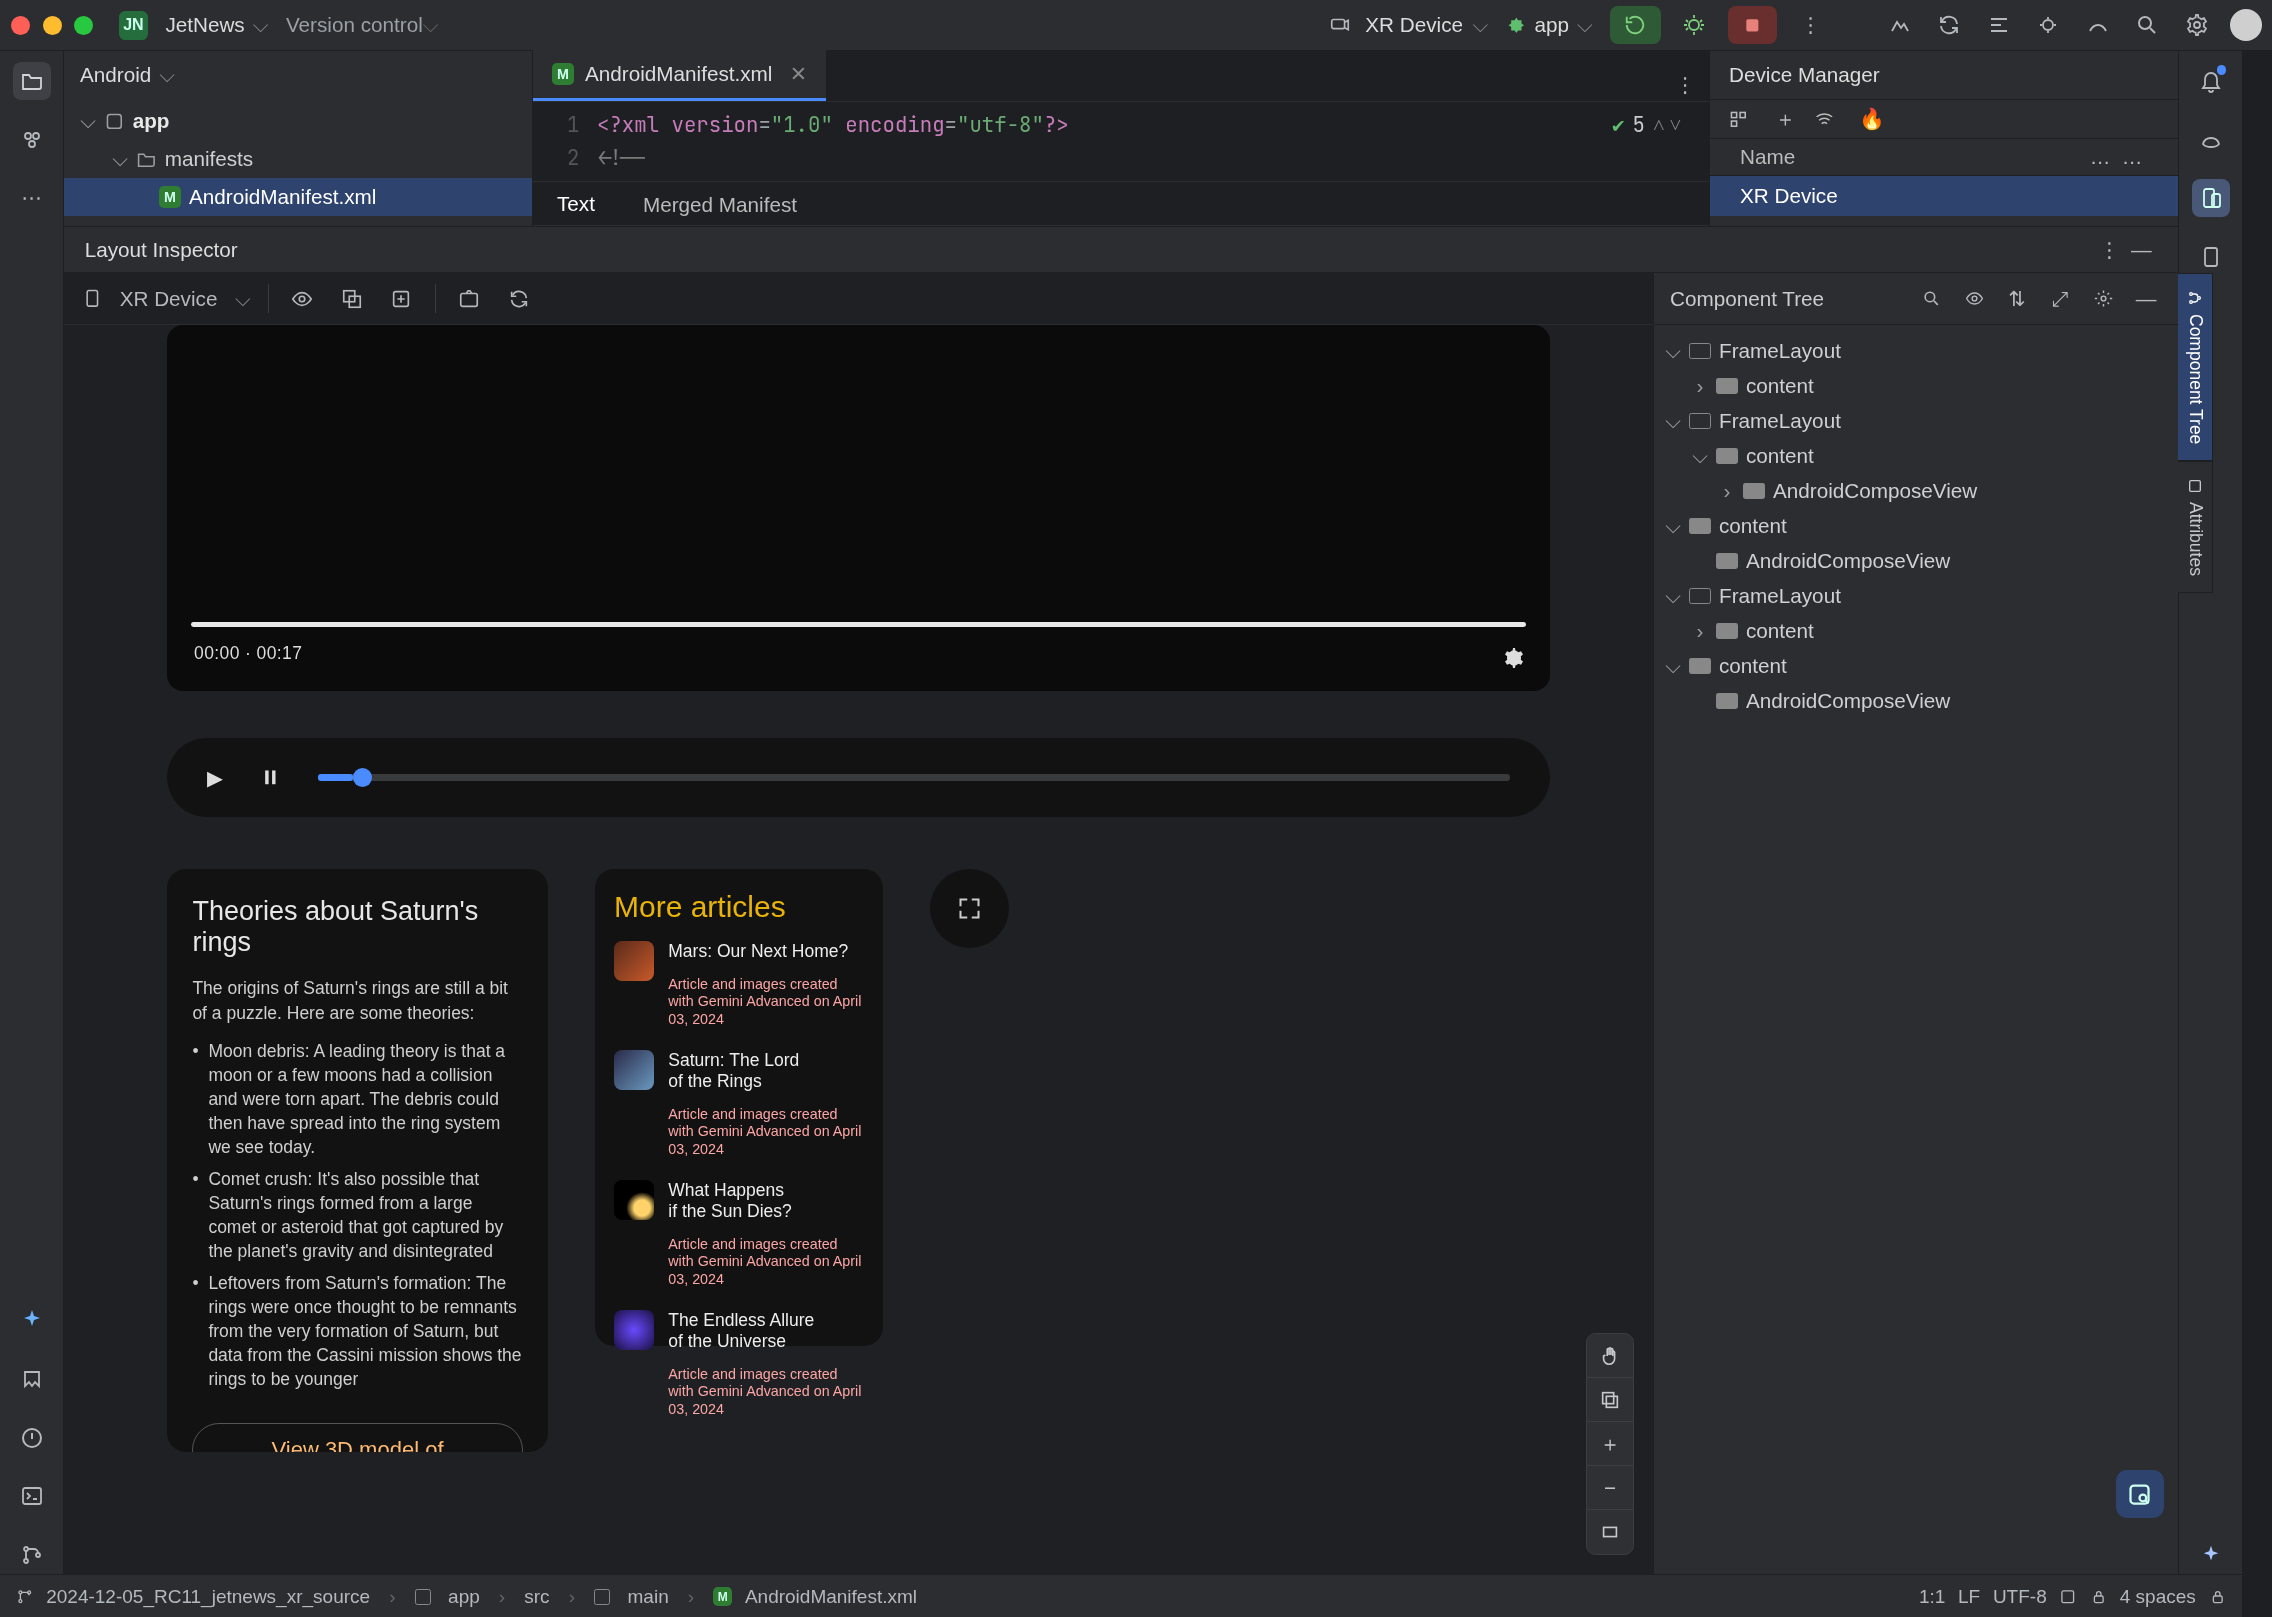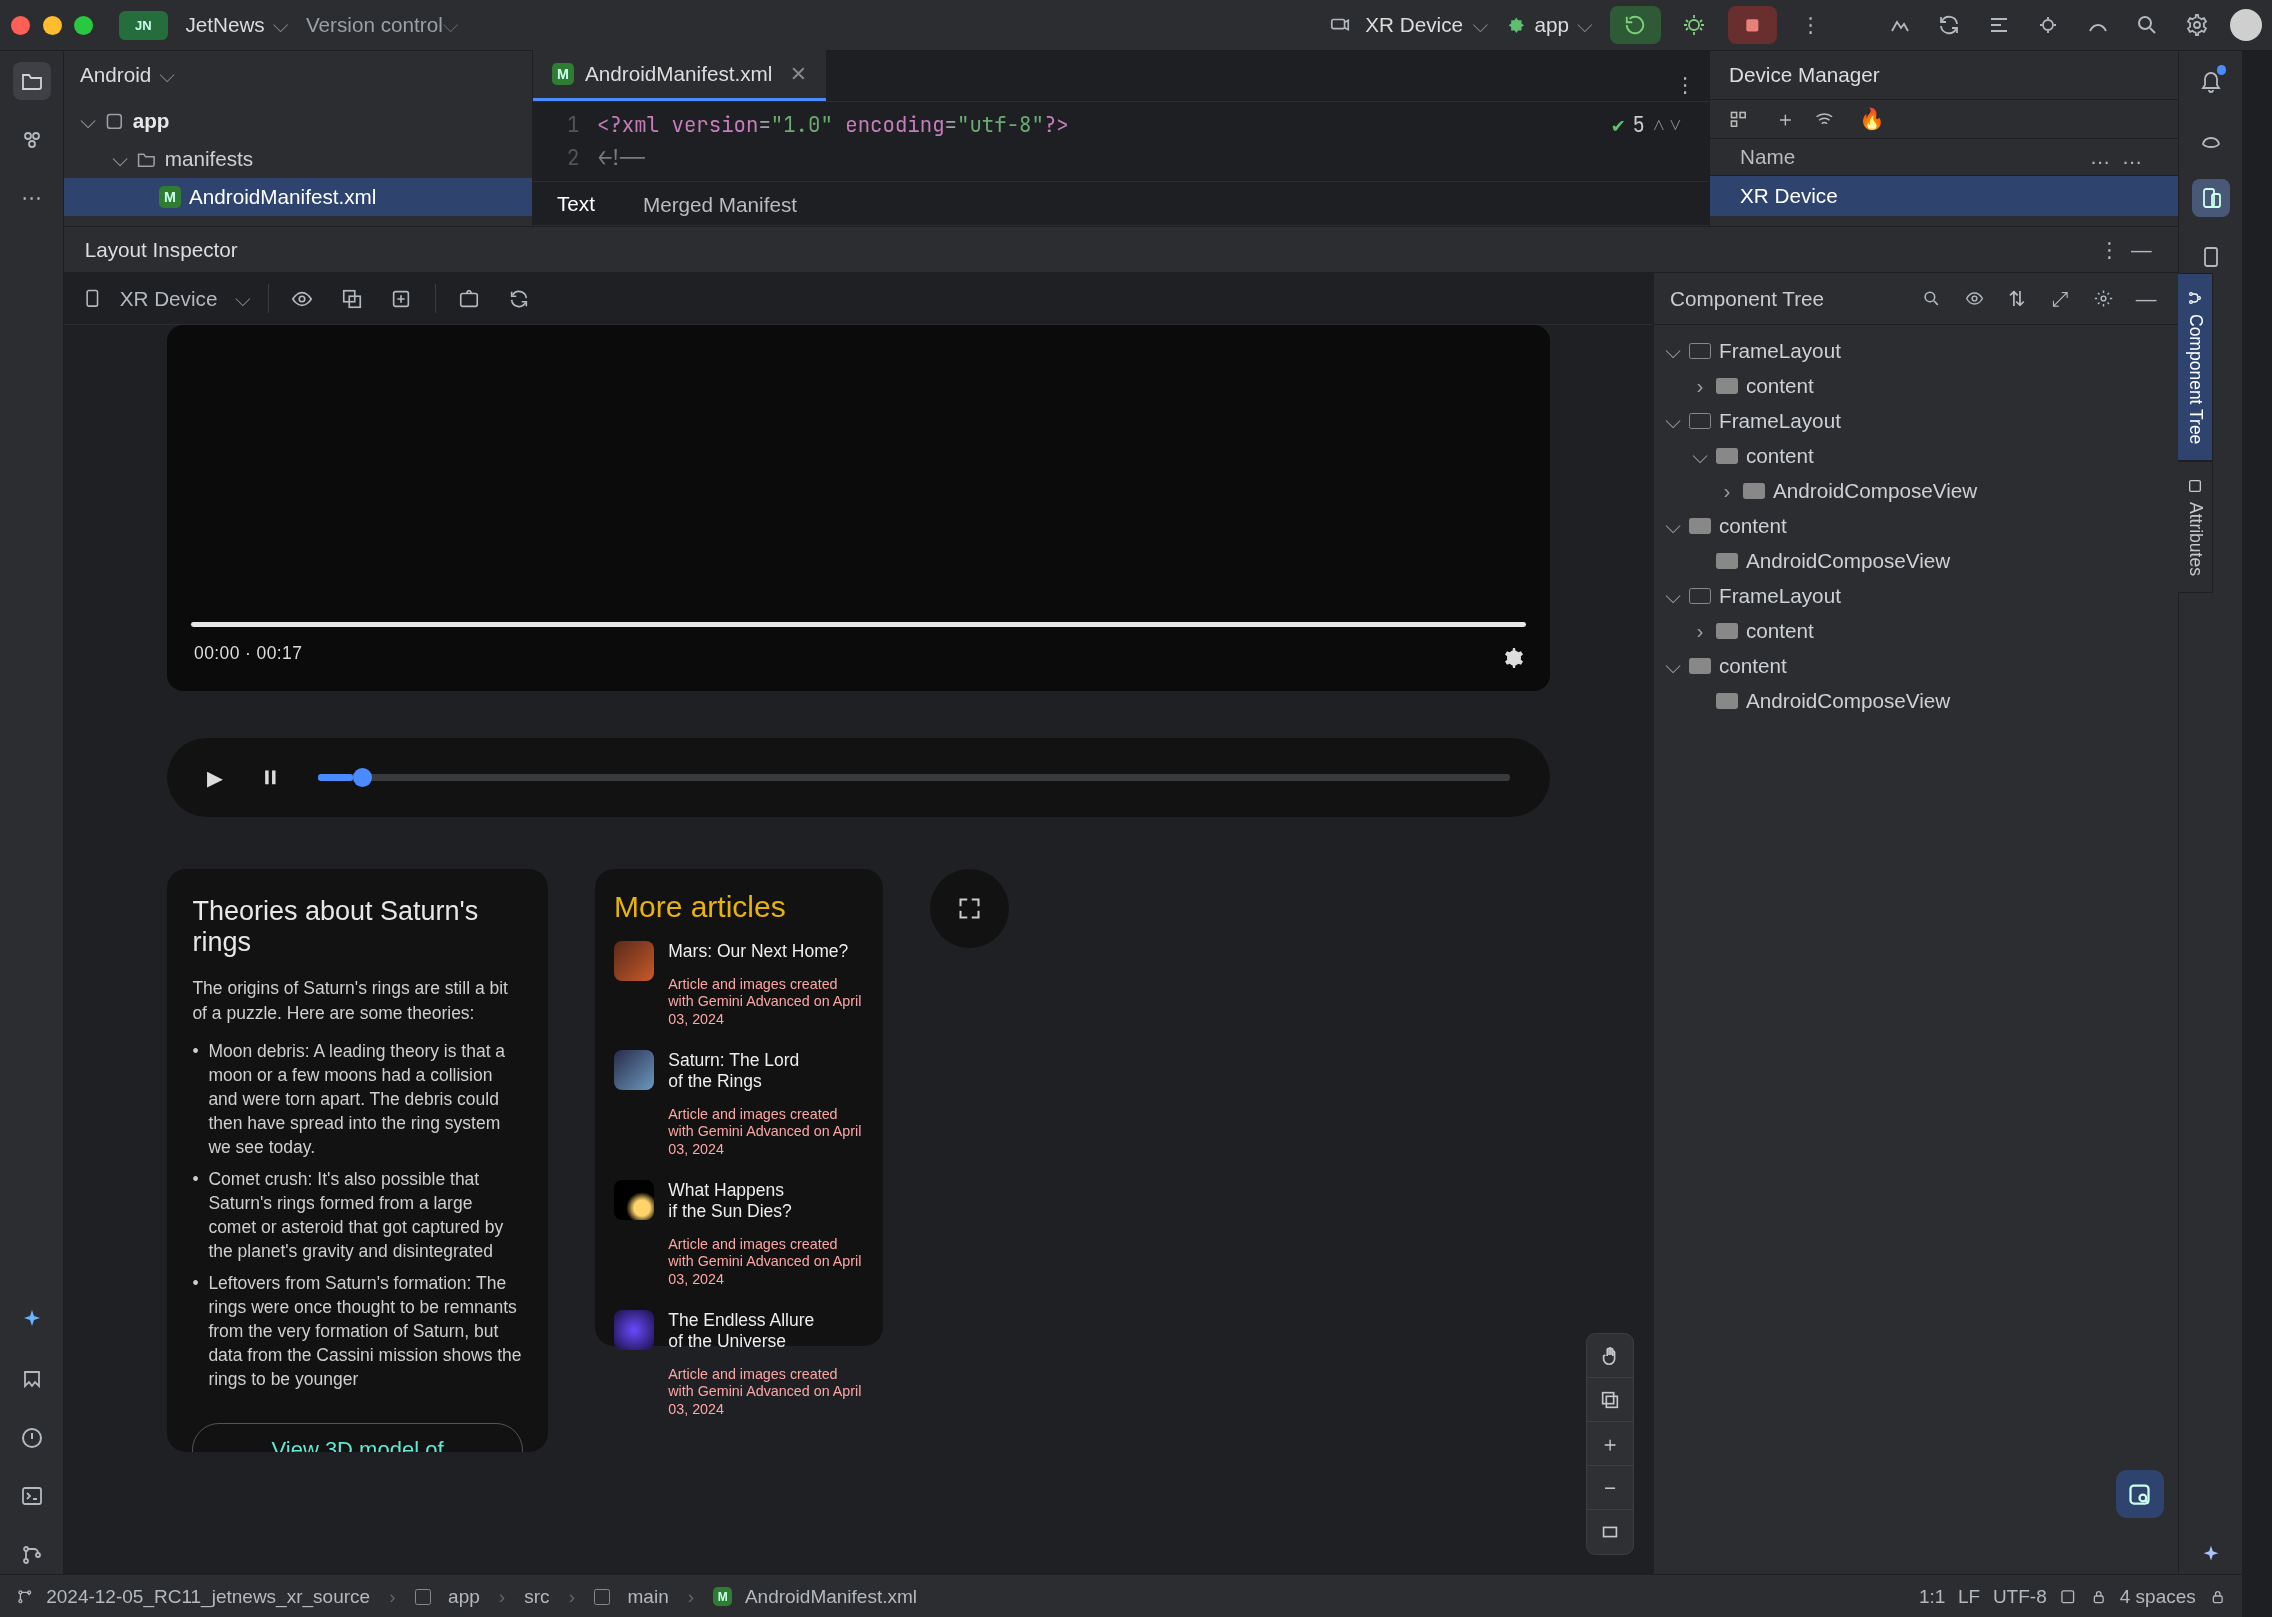--- a/index.html
+++ b/index.html
@@ -5,21 +5,21 @@
     * { margin:0; padding:0; box-sizing:border-box; }
     html,body { width:2273px; height:1618px; background:#1e1f22; color:#bcbec4; font-family:-apple-system,"SF Pro Text","Segoe UI",Arial,sans-serif; font-size:20.7px; overflow:hidden; }
     svg { display:block; }
     .row { display:flex; flex-direction:row; align-items:center; }
 
     
     #titlebar { height:51px; background:#2b2d30; border-bottom:0.8px solid #1e1f22; display:flex; align-items:center; padding:0 11px; gap:17.5px; }
     .traffic { display:flex; gap:12.7px; margin-right:8px; }
     .tl-dot { width:19px; height:19px; border-radius:50%; }
     .tl-close{background:#ff5f57;} .tl-min{background:#febc2e;} .tl-max{background:#28c840;}
-    .proj-ico { width:49px; height:29px; border-radius:6.4px; background:#256d3c; color:#cfe; font-size:13px; font-weight:600; display:flex; align-items:center; justify-content:center; }
+    .proj-ico { width:29px; height:29px; border-radius:6.4px; background:#256d3c; color:#cfe; font-size:16px; font-weight:600; display:flex; align-items:center; justify-content:center; }
     .tb-txt { color:#dcdcdc; }
     .tb-txt.dim { color:#9aa0a6; }
     .tb-spacer { flex:1; }
     .tb-ico { width:32px; height:32px; display:flex; align-items:center; justify-content:center; color:#b4b8bf; }
     .tb-btn { height:38px; padding:0 14.3px; border-radius:8px; display:flex; align-items:center; gap:8px; }
     .btn-green-sel { background:#2e5a36; }
     .btn-red { background:#692e2e; }
     .avatar { width:32px; height:32px; border-radius:50%; background:#cfcfcf; }
 
     
@@ -100,21 +100,21 @@
     .ctrl-card .seek .knob { position:absolute; left:3%; top:-6.4px; width:19px; height:19px; border-radius:50%; background:#4a8cff; }
 
     .fab { position:absolute; left:763px; top:544px; width:79px; height:79px; border-radius:50%; background:#121212; display:flex; align-items:center; justify-content:center; color:#ccc; }
 
     .article-card { position:absolute; left:0; top:544px; width:381px; height:583px; background:#121212; border-radius:19px; padding:27px 25.4px; color:#e8e8e8; overflow:hidden; }
     .article-card h3 { font-size:27px; font-weight:500; margin-bottom:17.5px; }
     .article-card p { font-size:17.5px; line-height:25.4px; color:#cfcfcf; margin-bottom:12.7px; }
     .article-card ul { list-style:none; }
     .article-card li { font-size:17.5px; line-height:24px; color:#cfcfcf; padding-left:16px; position:relative; margin-bottom:8px; }
     .article-card li::before { content:"•"; position:absolute; left:0; }
-    .ac-btn { margin-top:32px; height:54px; border:0.8px solid #555; border-radius:27px; display:flex; align-items:center; justify-content:center; font-size:22px; color:#5eead4; }
+    .ac-btn { margin-top:32px; height:54px; border:0.8px solid #555; border-radius:27px; display:flex; align-items:center; justify-content:center; font-size:22px; color:#fdba74; }
 
     .more-card { position:absolute; left:428px; top:544px; width:288px; height:477px; background:#121212; border-radius:19px; padding:20.7px 19px; color:#e8e8e8; }
     .more-card h4 { font-size:30px; font-weight:400; color:#eab308; margin-bottom:17.5px; }
     .mi { display:flex; gap:14.3px; margin-bottom:22px; }
     .mi .thumb { width:40px; height:40px; border-radius:8px; background:#333; flex:none; }
     .mi .t1 { background:linear-gradient(135deg,#5a2a1a,#c75a2a); }
     .mi .t2 { background:linear-gradient(135deg,#2a2a4a,#6a9abf); }
     .mi .t3 { background:radial-gradient(circle at 70% 70%,#ffd36a 0 20%, #000 40%); }
     .mi .t4 { background:radial-gradient(circle,#6a4aff,#1a1040); }
     .mi .txt .t { font-size:17.5px; line-height:20.7px; color:#eee; }

